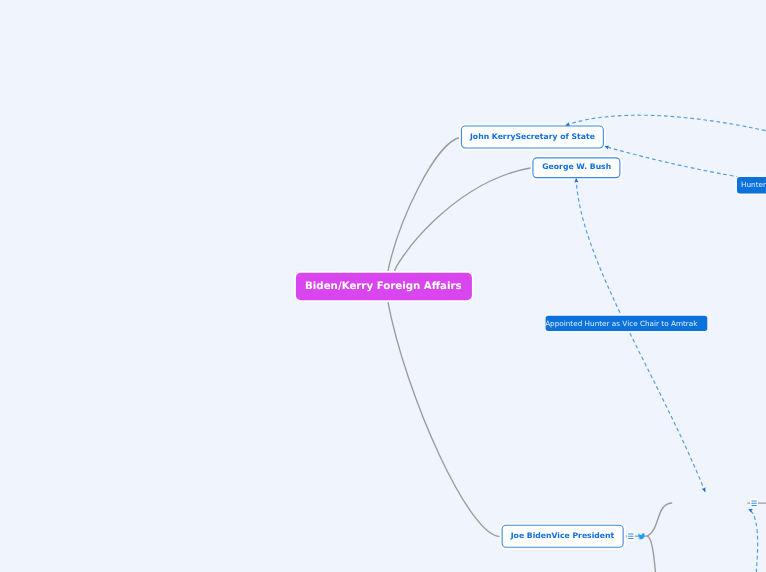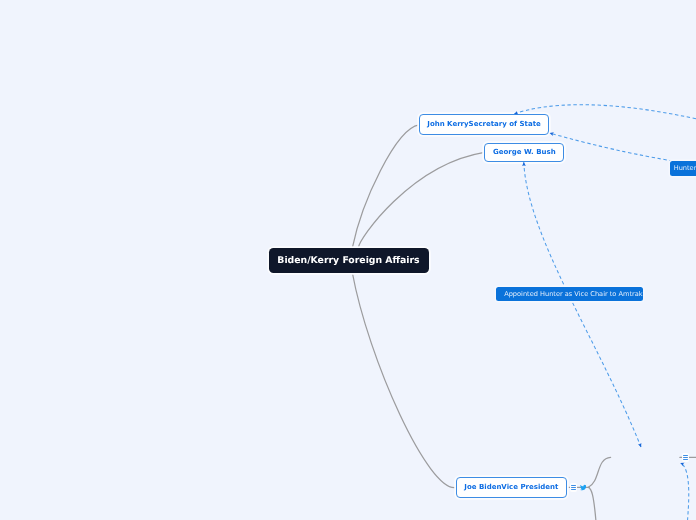--- a/index.html
+++ b/index.html
@@ -5,24 +5,24 @@
   html,body{margin:0;padding:0;}
   body{width:696px;height:520px;overflow:hidden;background:#f0f4fd;
        font-family:"DejaVu Sans",sans-serif;-webkit-font-smoothing:antialiased;
        text-rendering:geometricPrecision;}
   #canvas{position:absolute;left:0;top:0;width:696px;height:520px;}
   svg.layer{position:absolute;left:0;top:0;width:696px;height:520px;overflow:visible;}
   .node{position:absolute;box-sizing:border-box;display:flex;align-items:center;justify-content:center;
         white-space:nowrap;letter-spacing:0px;transform:translateZ(0);line-height:1;text-align:right;}
   .node.white{background:#ffffff;border:1.4px solid #3d8ce4;border-radius:4px;color:#0f6ee3;
               font-weight:bold;font-size:7px;box-shadow:0 0 0 1.8px #fbfcfe;}
-  .node.root{background:#0f172a;color:#fff;border-radius:4.5px;font-weight:bold;font-size:9.3px;
+  .node.root{background:#d946ef;color:#fff;border-radius:4.5px;font-weight:bold;font-size:9.3px;
              box-shadow:0 0 0 1.8px #fbfcfe;}
   .elabel{position:absolute;background:#0a72da;color:#e4eefb;border-radius:2.5px;font-size:6.6px;
-         display:flex;align-items:center;justify-content:flex-end;white-space:nowrap;
+         display:flex;align-items:center;justify-content:flex-start;white-space:nowrap;
          box-shadow:0 0 0 1.4px #f5f8fe;}
   .icons{position:absolute;display:flex;align-items:center;}
   .ham{position:absolute;width:7.2px;height:8.2px;background:#fdfdfe;border-radius:2px;}
   .ham i{position:absolute;left:0.85px;display:block;width:5.5px;height:1.2px;background:#3d8ee6;border-radius:.6px;}
   .ham i:nth-child(1){top:1.35px;}
   .ham i:nth-child(2){top:3.5px;}
   .ham i:nth-child(3){top:5.6px;}
 </style>
 </head>
 <body>

